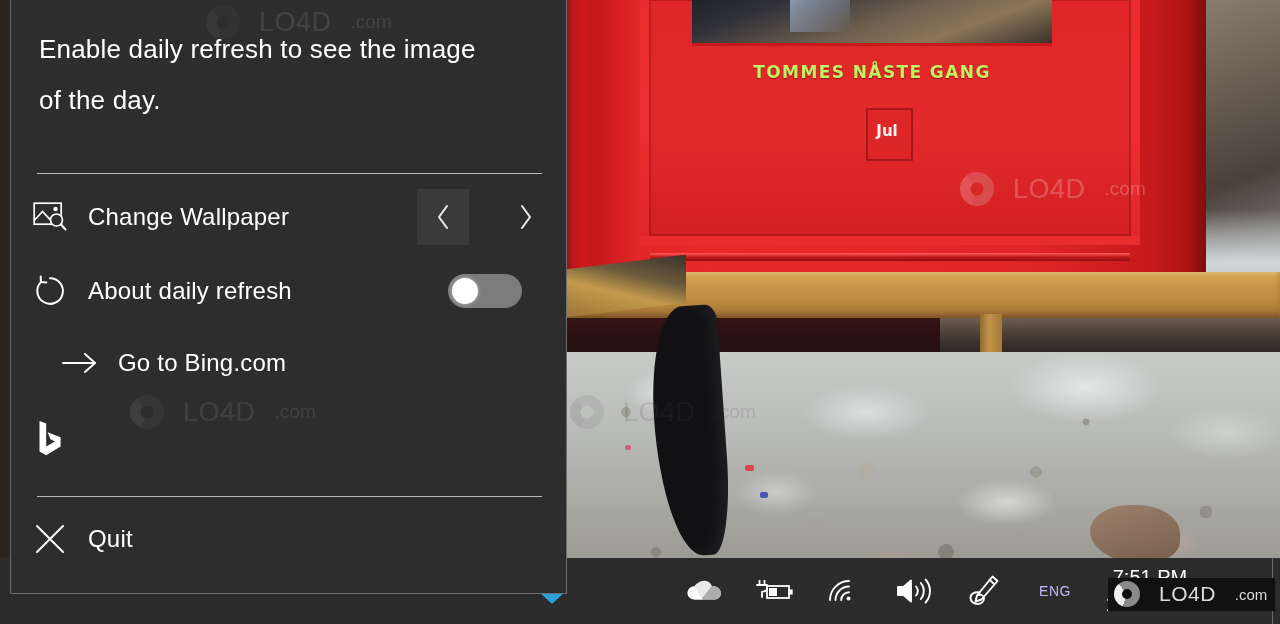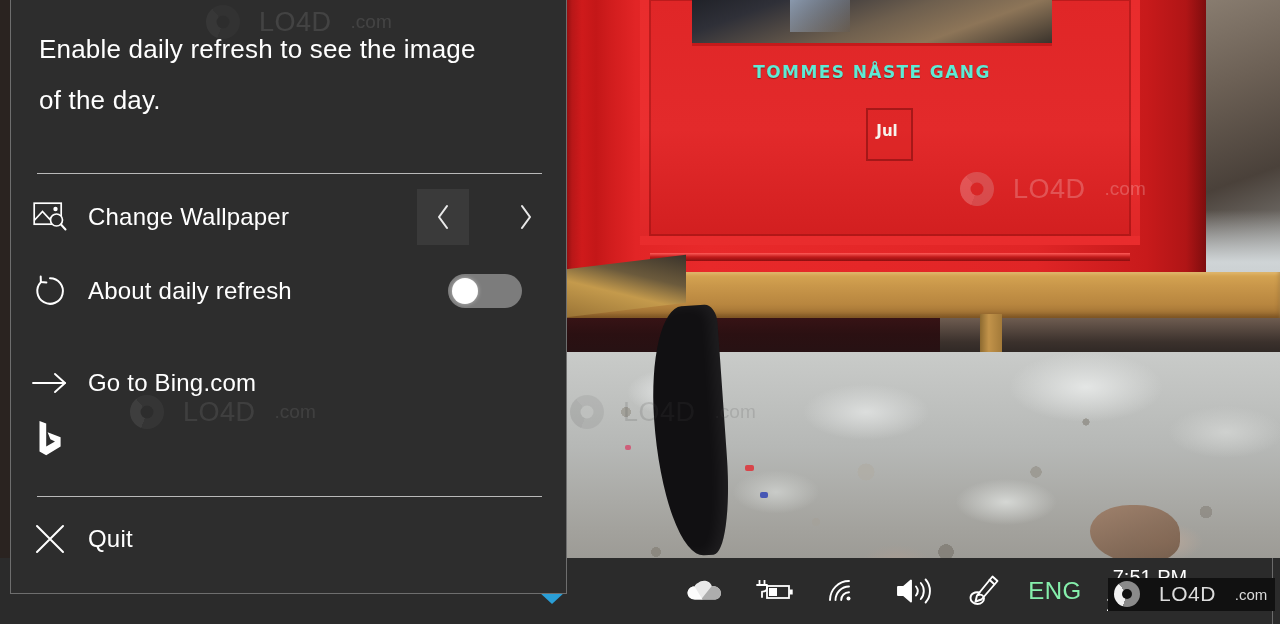--- a/index.html
+++ b/index.html
@@ -72,21 +72,21 @@
     position: absolute;
     left: 790px; top: -14px;
     width: 60px; height: 46px;
     background: linear-gradient(140deg, rgba(170,190,215,0.85), rgba(60,70,90,0.1));
   }
   .wp-box-text {
     position: absolute;
     left: 692px; top: 62px;
     width: 360px;
     text-align: center;
-    color: #5eead4;
+    color: #bef264;
     font-family: "DejaVu Sans", sans-serif;
     font-size: 17px;
     font-weight: 700;
     letter-spacing: 1.4px;
     text-shadow: 0 1px 1px rgba(90,0,0,0.55);
   }
   .wp-slot {
     position: absolute;
     left: 866px; top: 108px;
     width: 47px; height: 53px;
@@ -243,21 +243,21 @@
     position: absolute;
     left: 1px;
     width: 555px;
     height: 62px;
     display: flex;
     align-items: center;
     cursor: default;
   }
   .mi-change   { top: 186px; }
   .mi-refresh  { top: 260px; }
-  .mi-bing     { top: 352px; }
+  .mi-bing     { top: 332px; padding-left: 30px; }
   .mi-about    { top: 408px; }
   .mi-quit     { top: 508px; }
 
   .mi-icon {
     width: 76px;
     min-width: 76px;
     display: flex;
     align-items: center;
     justify-content: center;
     color: #ffffff;
@@ -322,22 +322,22 @@
   .tray-icon {
     width: 70px; height: 66px;
     display: flex;
     align-items: center;
     justify-content: center;
     color: #ffffff;
   }
   .tray-lang {
     width: 70px; height: 66px;
     display: flex; align-items: center; justify-content: center;
-    color: #86efac;
-    font-size: 24px;
+    color: #c4b5fd;
+    font-size: 14px;
     letter-spacing: 0.5px;
   }
   .tray-clock {
     width: 120px; height: 66px;
     display: flex; flex-direction: column;
     align-items: center; justify-content: center;
     color: #ffffff;
     font-size: 20px;
     line-height: 27px;
     white-space: nowrap;

